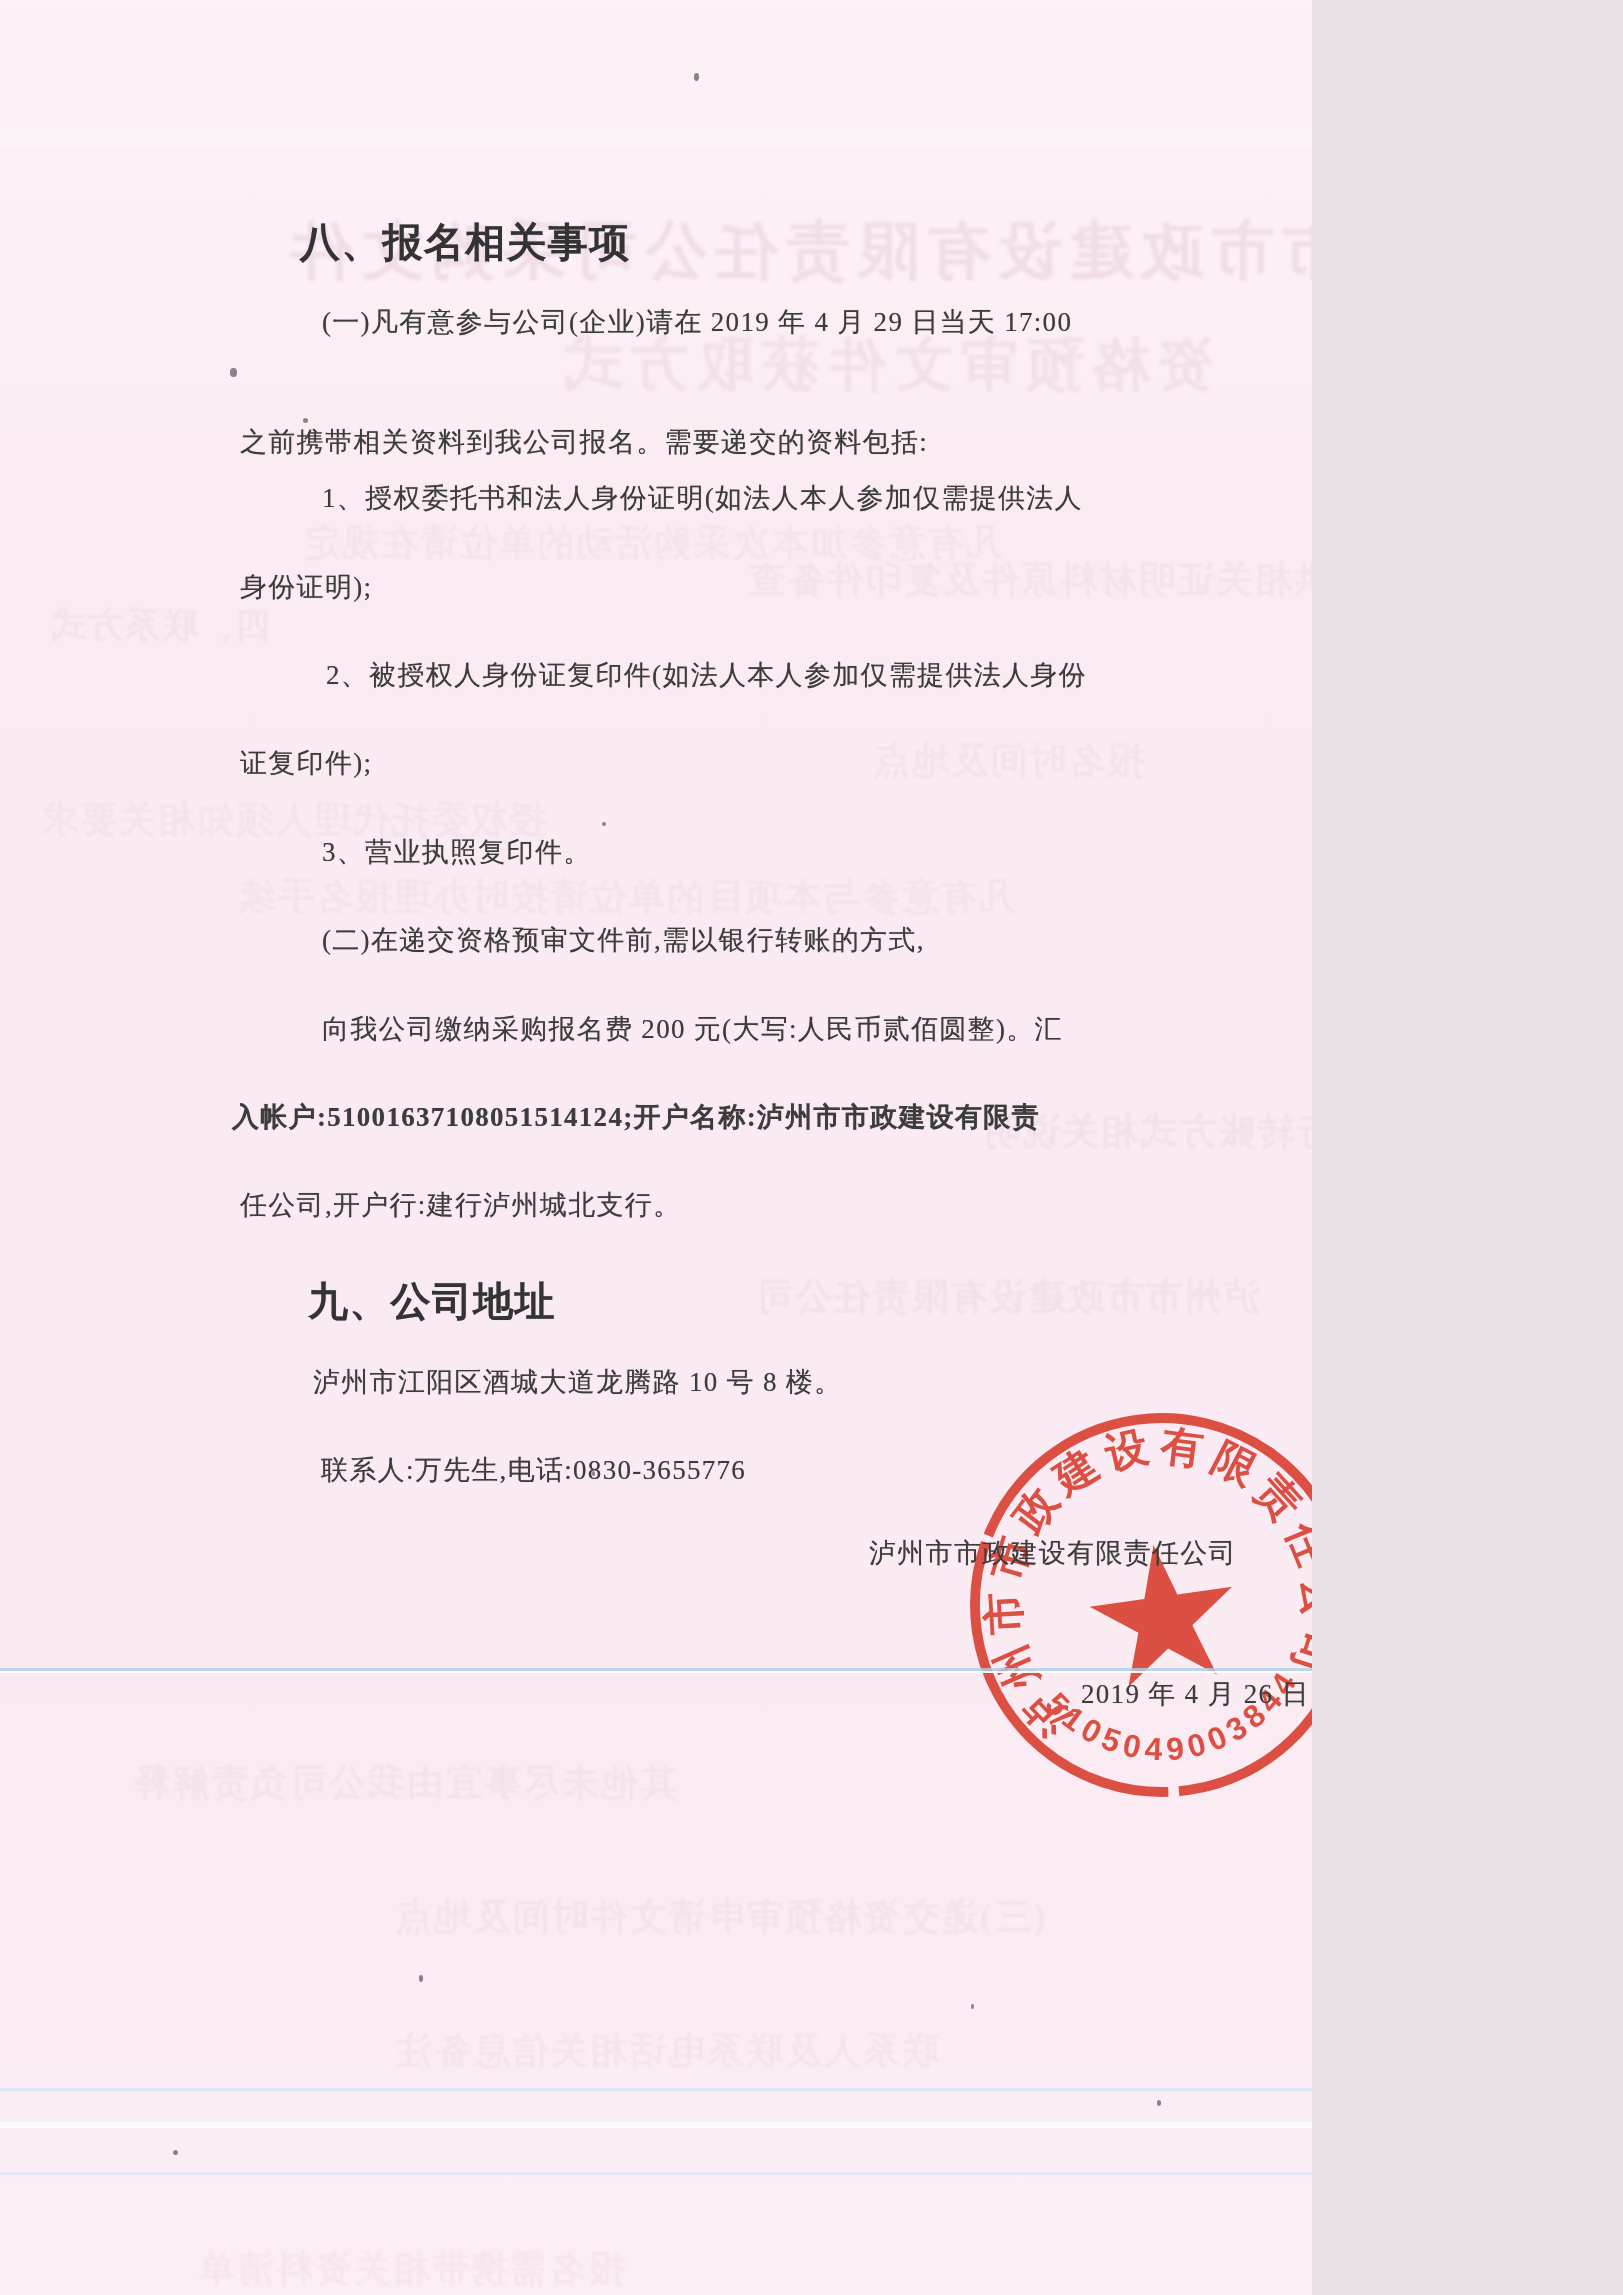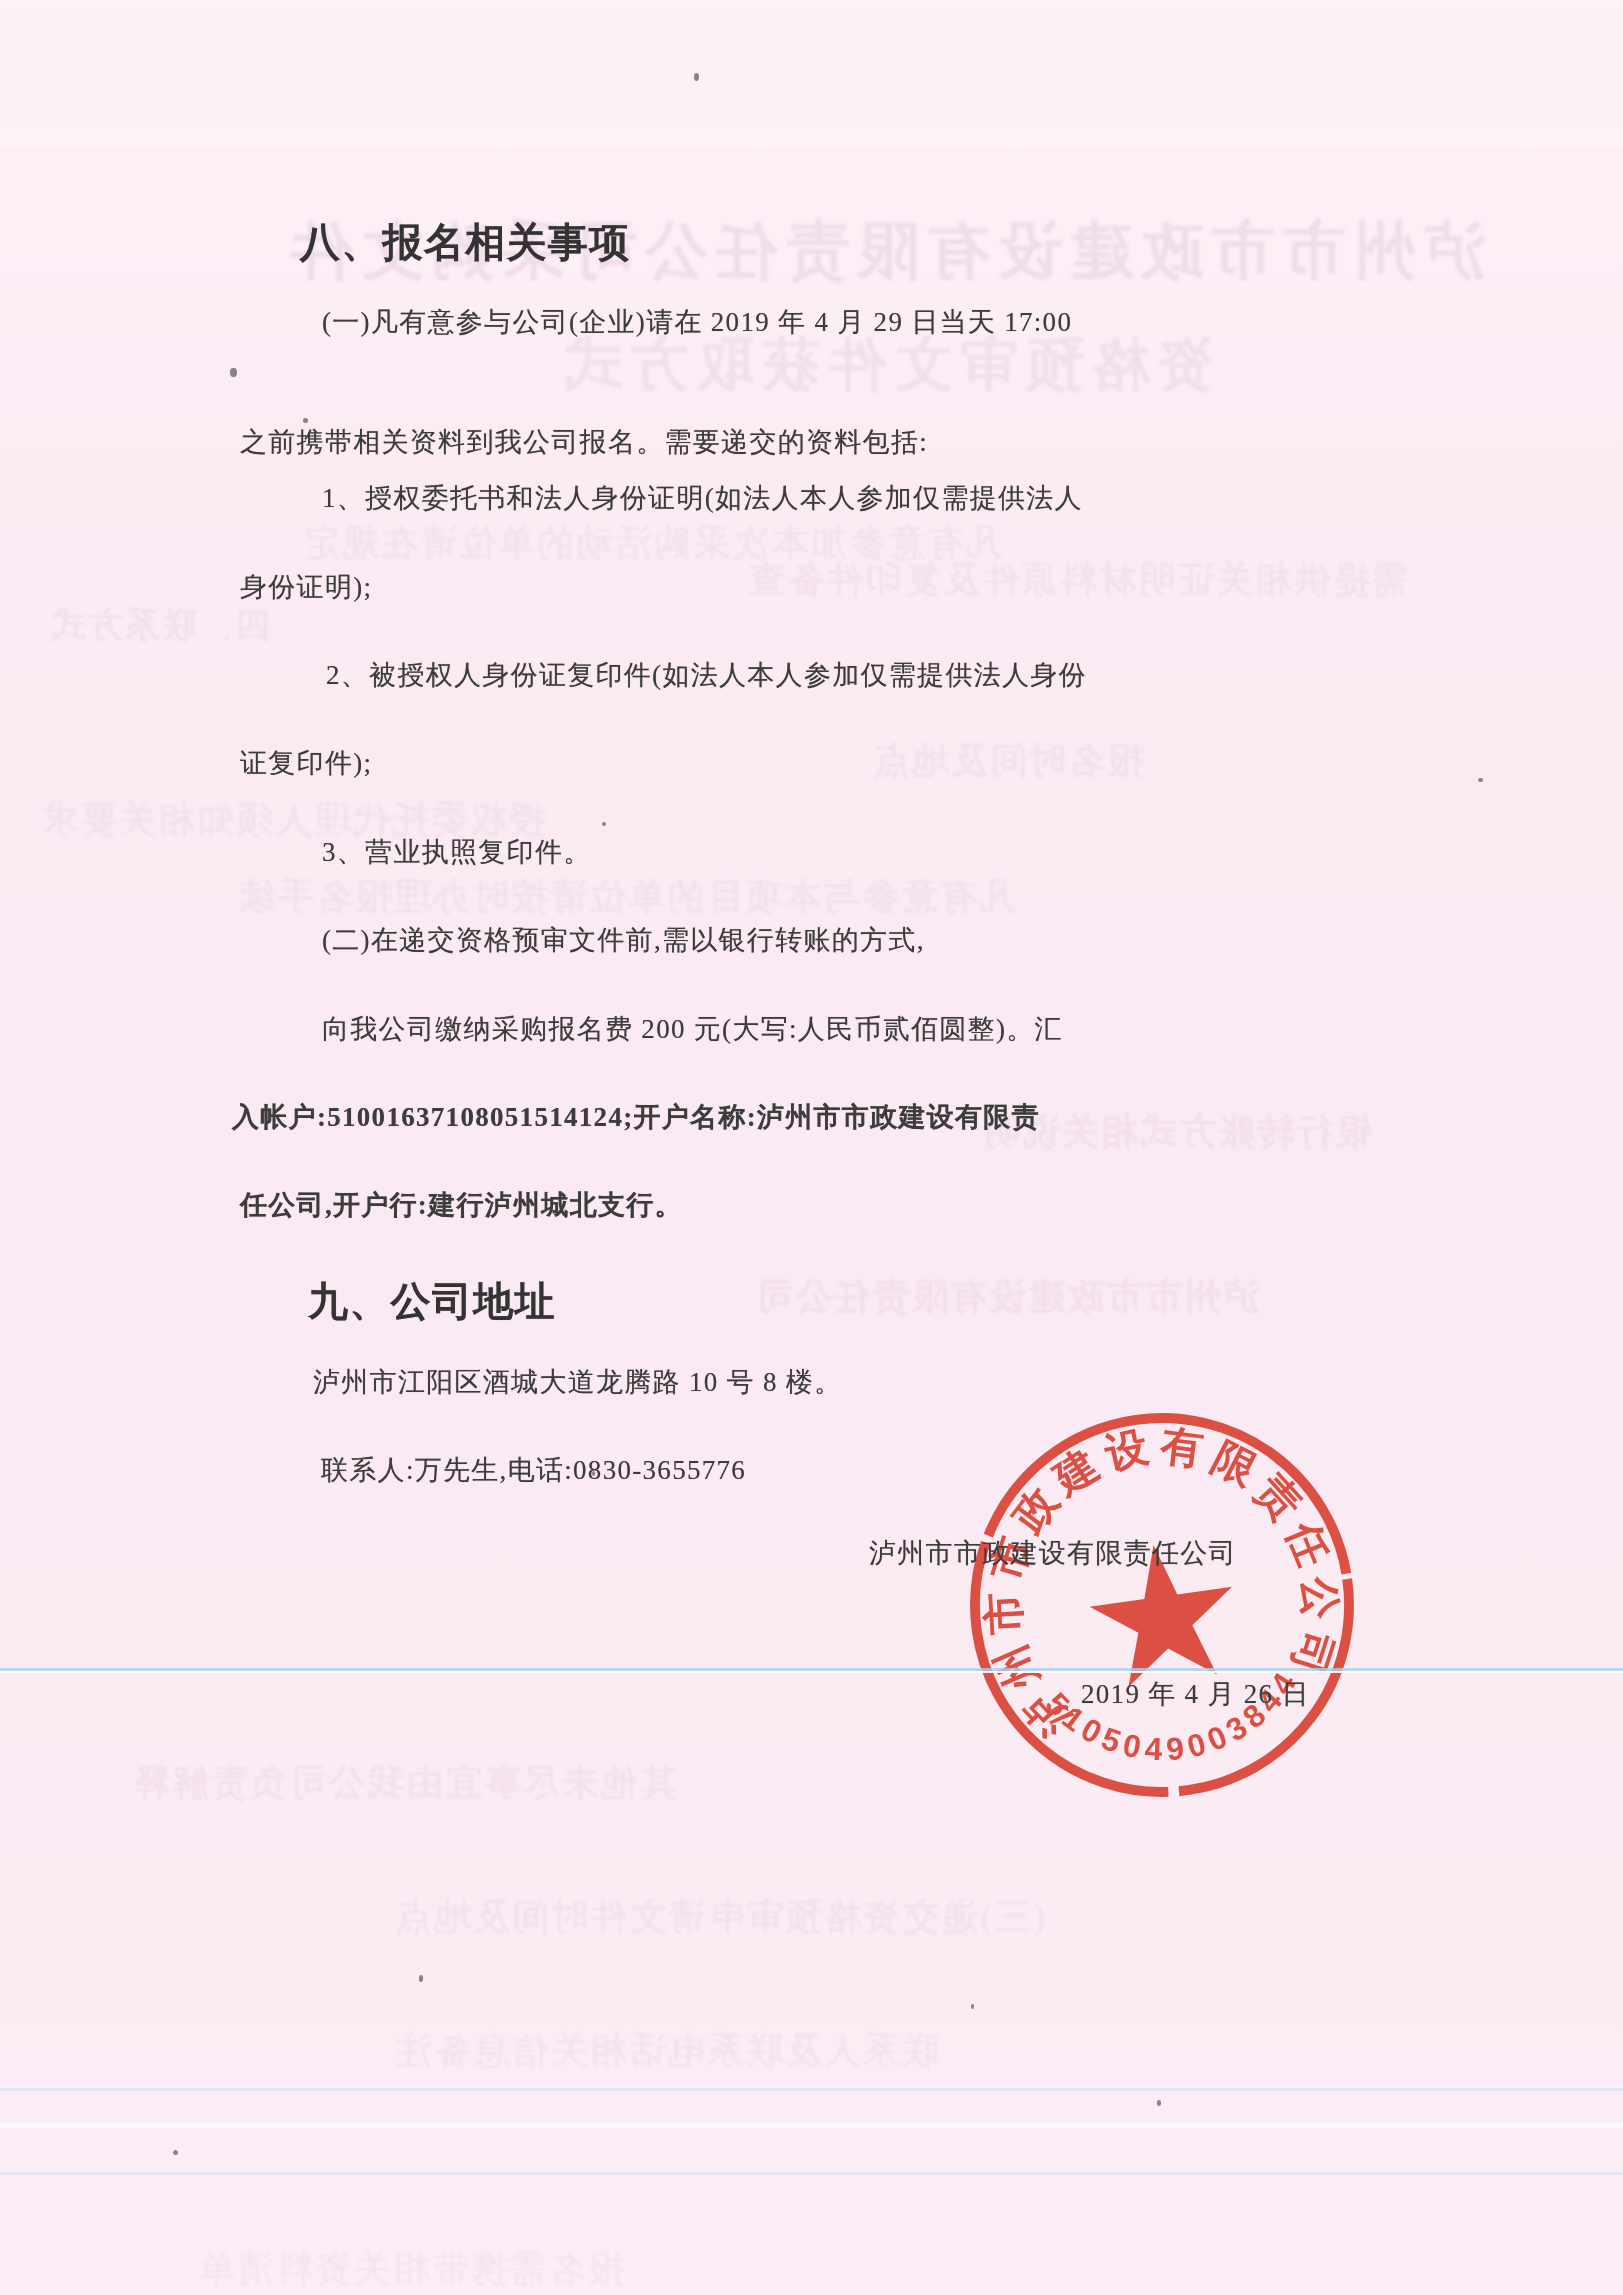--- a/index.html
+++ b/index.html
@@ -1,18 +1,18 @@
 <!DOCTYPE html>
 <html style="font-size:10.5px"><head>
 <meta charset="utf-8">
 <style>
   html,body{margin:0;padding:0;background:#e8e0e6;}
   .page{
     position:relative;
-    width:1623px;height:2295px;
+    width:1312px;height:2295px;
     background:linear-gradient(180deg,#fdf2f8 0%,#fbecf4 22%,#faeaf3 55%,#fbecf4 82%,#fceef6 100%);
     overflow:hidden;
     font-family:"Liberation Serif","DejaVu Serif",serif;
   }
   .line{
     position:absolute;
     font-size:27px;
     line-height:1.1;
     color:#3c3c3c;
     letter-spacing:1.3px;
@@ -76,21 +76,21 @@
   <div class="line" style="left:322px;top:308px;">(一)凡有意参与公司(企业)请在 2019 年 4 月 29 日当天 17:00</div>
   <div class="line" style="left:240px;top:396px;margin-top:32px;">之前携带相关资料到我公司报名。需要递交的资料包括:</div>
   <div class="line" style="left:322px;top:484px;">1、授权委托书和法人身份证明(如法人本人参加仅需提供法人</div>
   <div class="line" style="left:240px;top:573px;">身份证明);</div>
   <div class="line" style="left:326px;top:661px;">2、被授权人身份证复印件(如法人本人参加仅需提供法人身份</div>
   <div class="line" style="left:240px;top:749px;">证复印件);</div>
   <div class="line" style="left:322px;top:838px;">3、营业执照复印件。</div>
   <div class="line" style="left:322px;top:926px;">(二)在递交资格预审文件前,需以银行转账的方式,</div>
   <div class="line" style="left:322px;top:1015px;">向我公司缴纳采购报名费 200 元(大写:人民币贰佰圆整)。汇</div>
   <div class="line" style="left:232px;top:1103px;font-weight:bold;">入帐户:51001637108051514124;开户名称:泸州市市政建设有限责</div>
-  <div class="line" style="left:240px;top:1191px;font-weight:bold;">任公司,开户行:建行泸州城北支行。</div>
+  <div class="line" style="left:240px;top:1191px;">任公司,开户行:建行泸州城北支行。</div>
   <div class="line heading" style="left:308px;top:1280px;">九、公司地址</div>
   <div class="line" style="left:313px;top:1368px;">泸州市江阳区酒城大道龙腾路 10 号 8 楼。</div>
   <div class="line" style="left:321px;top:1456px;">联系人:万先生,电话:0830-3655776</div>
 
   <div class="line sig" style="left:869px;top:1539px;">泸州市市政建设有限责任公司</div>
   <div class="line sig" style="left:1081px;top:1680px;">2019 年 4 月 26 日</div>
 
   <svg class="seal" viewBox="0 0 560 560">
     <circle cx="280" cy="280" r="247" fill="none" stroke="#d8392a" stroke-width="13" stroke-dasharray="400 14 480 10 640"></circle>
     <path id="sealArcTop" d="M146,414 A190,190 0 1 1 414,414" fill="none"></path>

